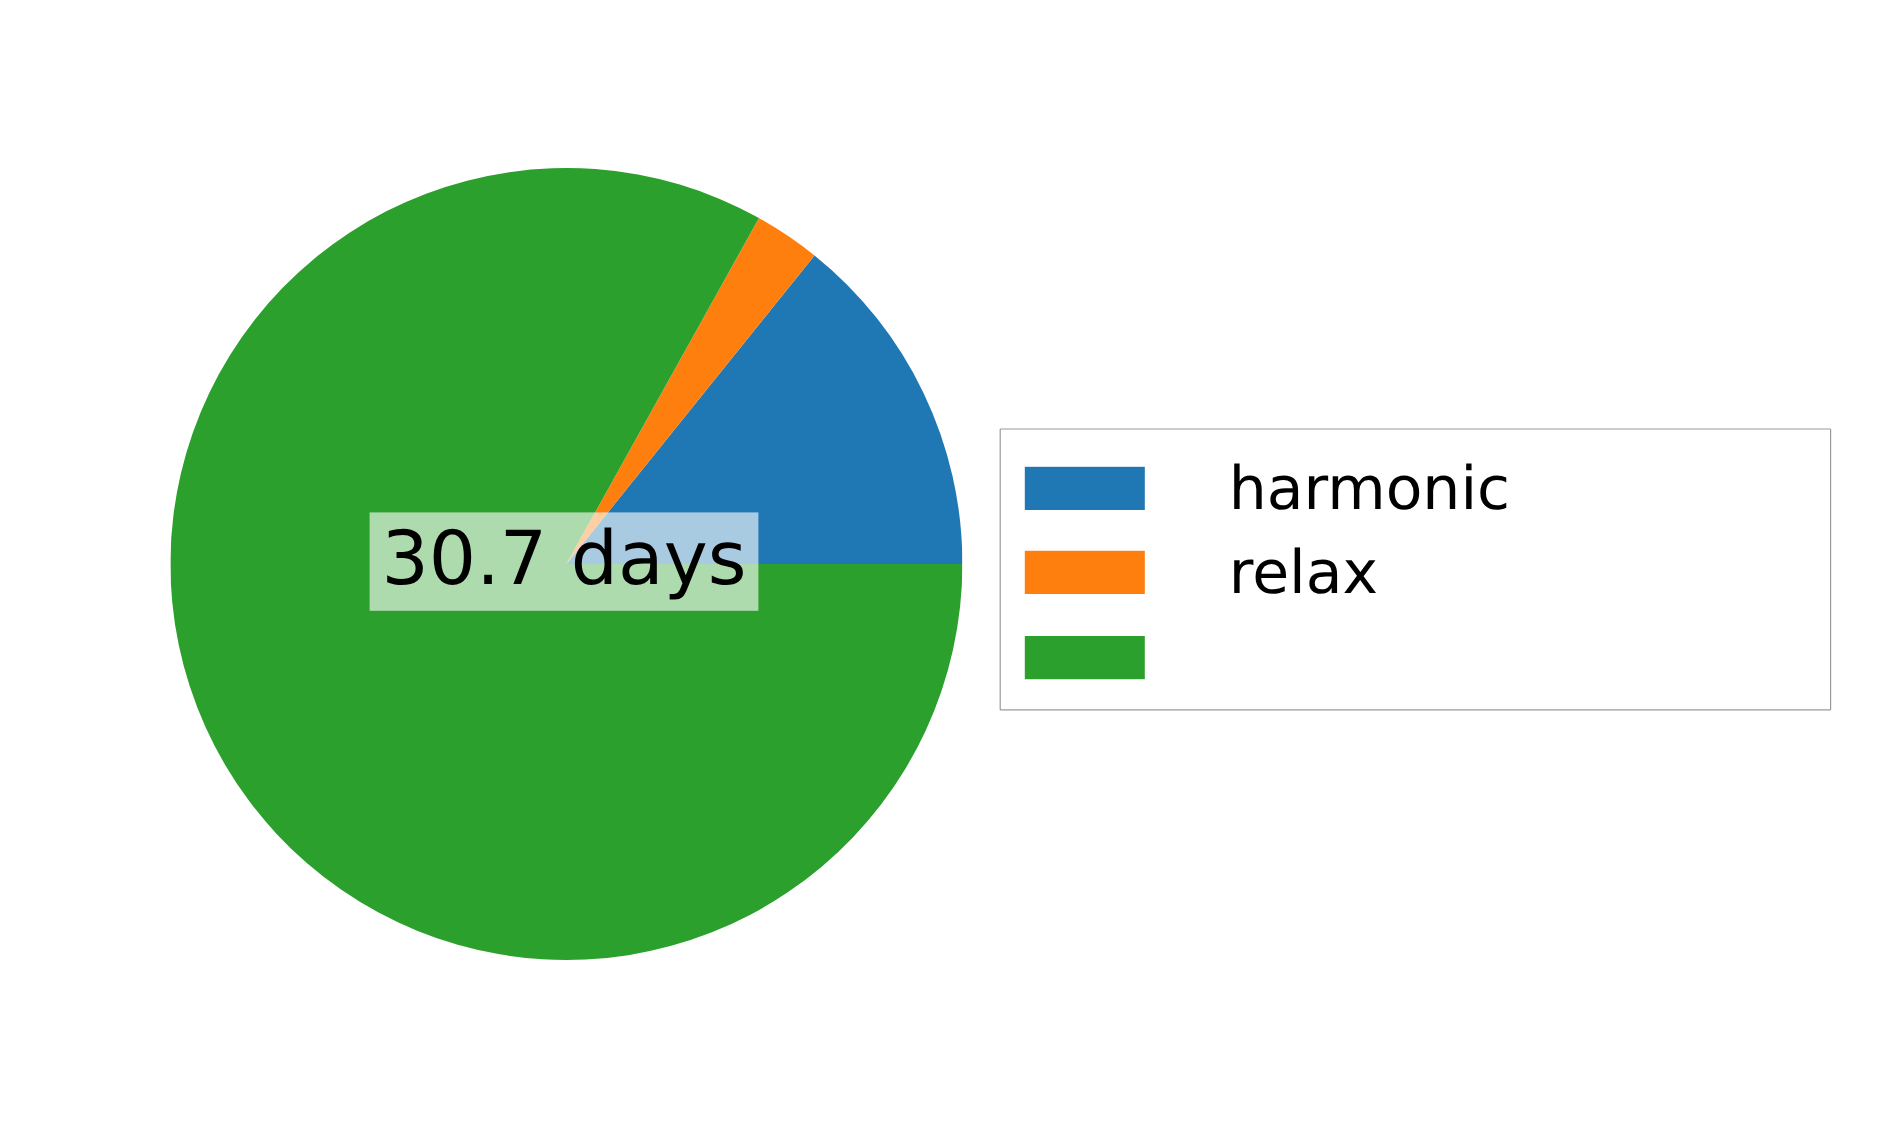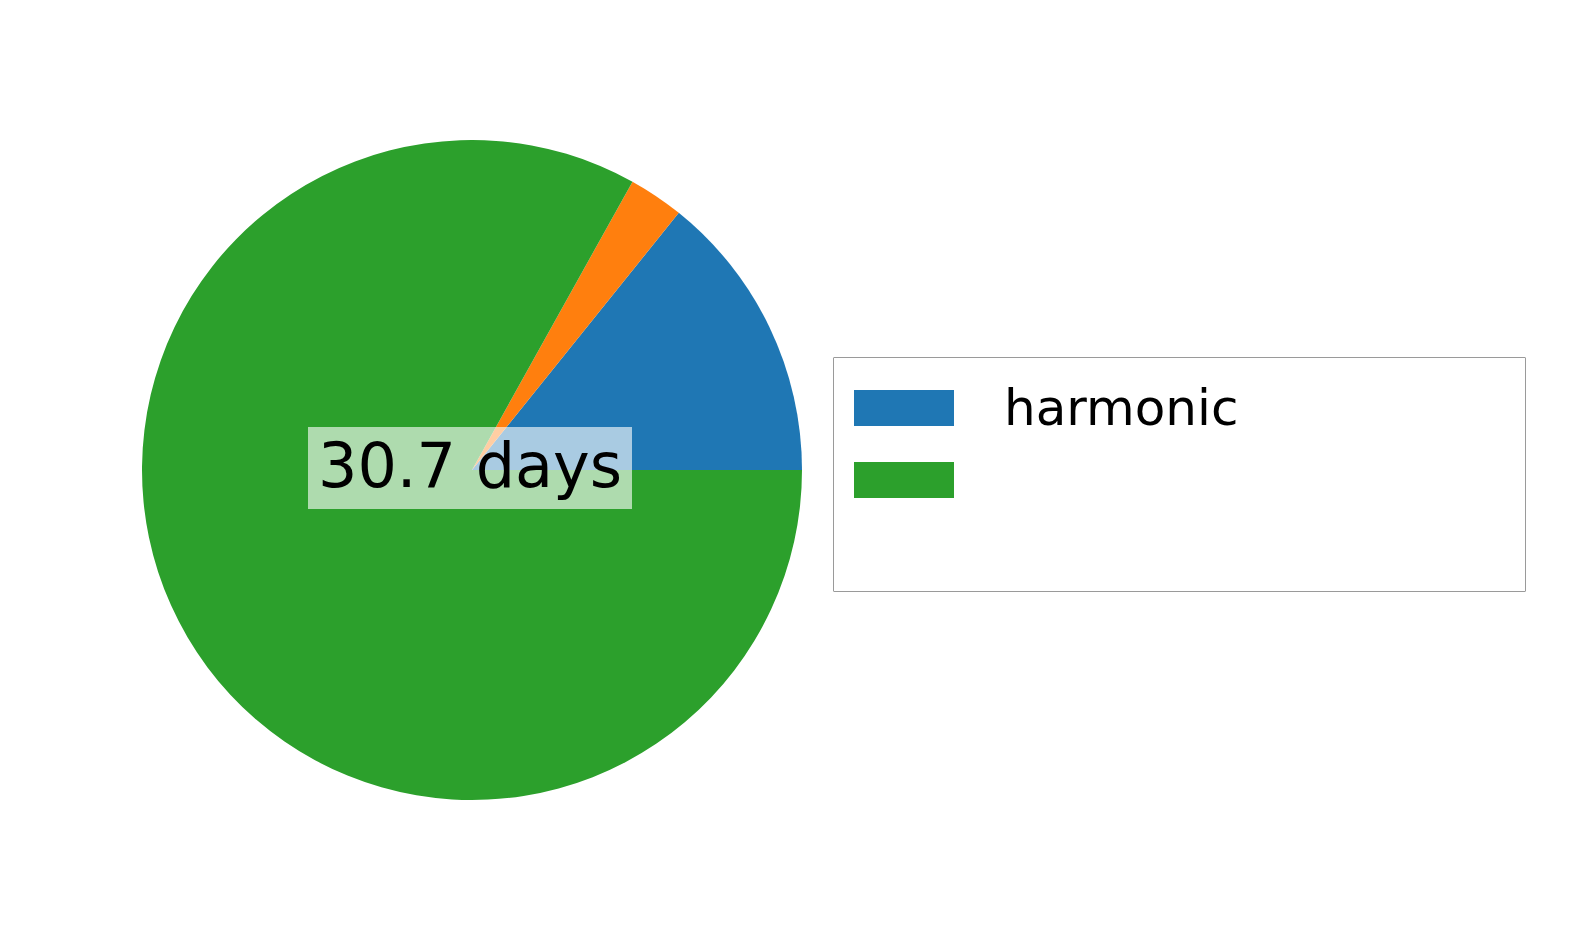--- a/index.html
+++ b/index.html
@@ -76,21 +76,21 @@
     display: flex;
     align-items: center;
     height: 72px;
   }
   .legend-swatch {
     width: 100px;
     height: 36px;
     flex: 0 0 auto;
   }
   .legend-label {
-    margin-left: 50px;
+    margin-left: 70px;
     font-size: 50px;
     color: #000000;
     white-space: nowrap;
     line-height: 1;
   }
 </style>
 </head>
 <body>
 
 <div id="canvas">
@@ -109,20 +109,24 @@
   </div>
 
   <div id="legend">
     <div id="legend-items">
 
       <div class="legend-row">
         <span class="legend-swatch" style="background: rgb(31, 119, 180);"></span>
         <span class="legend-label">harmonic</span>
       </div>
 
+      <div class="legend-row">
+        <span class="legend-swatch" style="background: rgb(255, 127, 14);"></span>
+        <span class="legend-label">relax</span>
+      </div>
 
       <div class="legend-row">
         <span class="legend-swatch" style="background: rgb(44, 160, 44);"></span>
       </div>
 
     </div>
   </div>
 
 </div>
 

